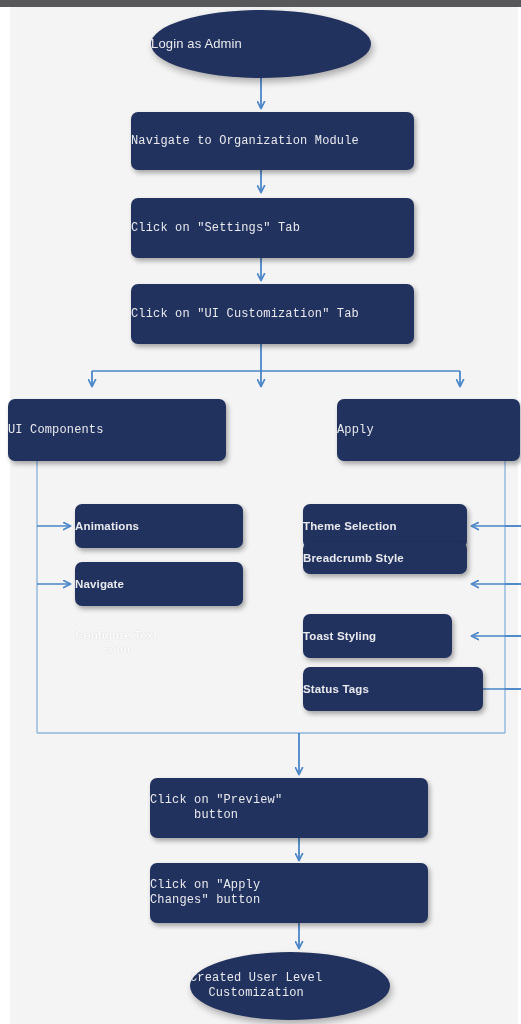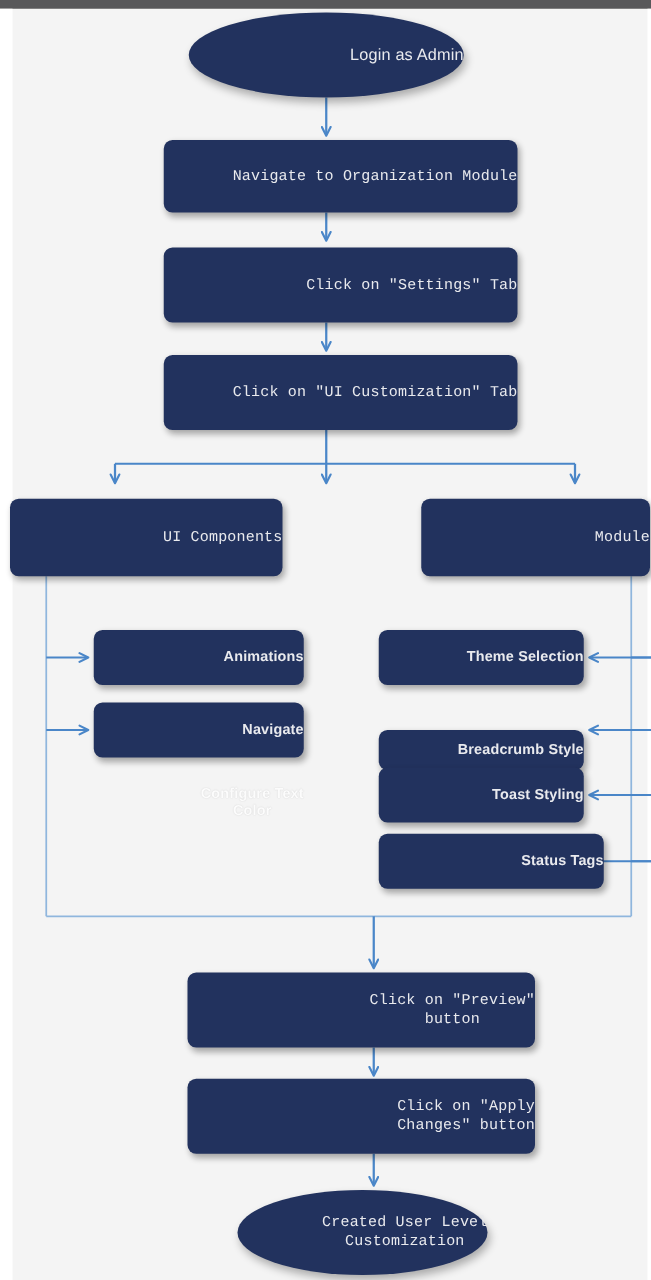--- a/index.html
+++ b/index.html
@@ -43,21 +43,21 @@
     left: 0; top: 0;
     width: 521px;
     height: 1024px;
   }
   
   .node {
     position: absolute;
     box-sizing: border-box;
     display: flex;
     align-items: center;
-    justify-content: flex-end;
+    justify-content: flex-start;
     text-align: center;
     color: #e9eaee;
     background: #22325e;
     box-shadow: 2px 3px 5px rgba(0,0,0,0.33);
     line-height: 1.25;
     letter-spacing: 0.15px;
     white-space: pre-line;
   }
   .node.rect {
     border-radius: 7px;
@@ -154,45 +154,45 @@
 
   <div class="node rect fs12" style="left:131px; top:284px; width:283px; height:60px;">
     <span>Click on "UI Customization" Tab</span>
   </div>
 
   <div class="node rect fs12" style="left:8px; top:399px; width:218px; height:62px;">
     <span>UI Components</span>
   </div>
 
   <div class="node rect fs12" style="left:337px; top:399px; width:183px; height:62px;">
-    <span>Module</span>
+    <span>Apply</span>
   </div>
 
   <div class="node rect fs11" style="left:75px; top:504px; width:168px; height:44px;">
     <span>Animations</span>
   </div>
 
   <div class="node rect fs11" style="left:75px; top:562px; width:168px; height:44px;">
     <span>Navigate</span>
   </div>
 
   <div class="node ghost fs11" style="left:75px; top:620px; width:168px; height:44px;">
     <span>Configure Text
 Color</span>
   </div>
 
   <div class="node rect fs11" style="left:303px; top:504px; width:164px; height:44px;">
     <span>Theme Selection</span>
   </div>
 
-  <div class="node rect fs11" style="left:303px; top:584px; width:164px; height:32px;">
+  <div class="node rect fs11" style="left:303px; top:542px; width:164px; height:32px;">
     <span>Breadcrumb Style</span>
   </div>
 
-  <div class="node rect fs11" style="left:303px; top:614px; width:164px; height:44px;">
+  <div class="node rect fs11" style="left:303px; top:614px; width:149px; height:44px;">
     <span>Toast Styling</span>
   </div>
 
   <div class="node rect fs11" style="left:303px; top:667px; width:180px; height:44px;">
     <span>Status Tags</span>
   </div>
 
   <div class="node rect fs12" style="left:150px; top:778px; width:278px; height:60px;">
     <span>Click on "Preview"
 button</span>

